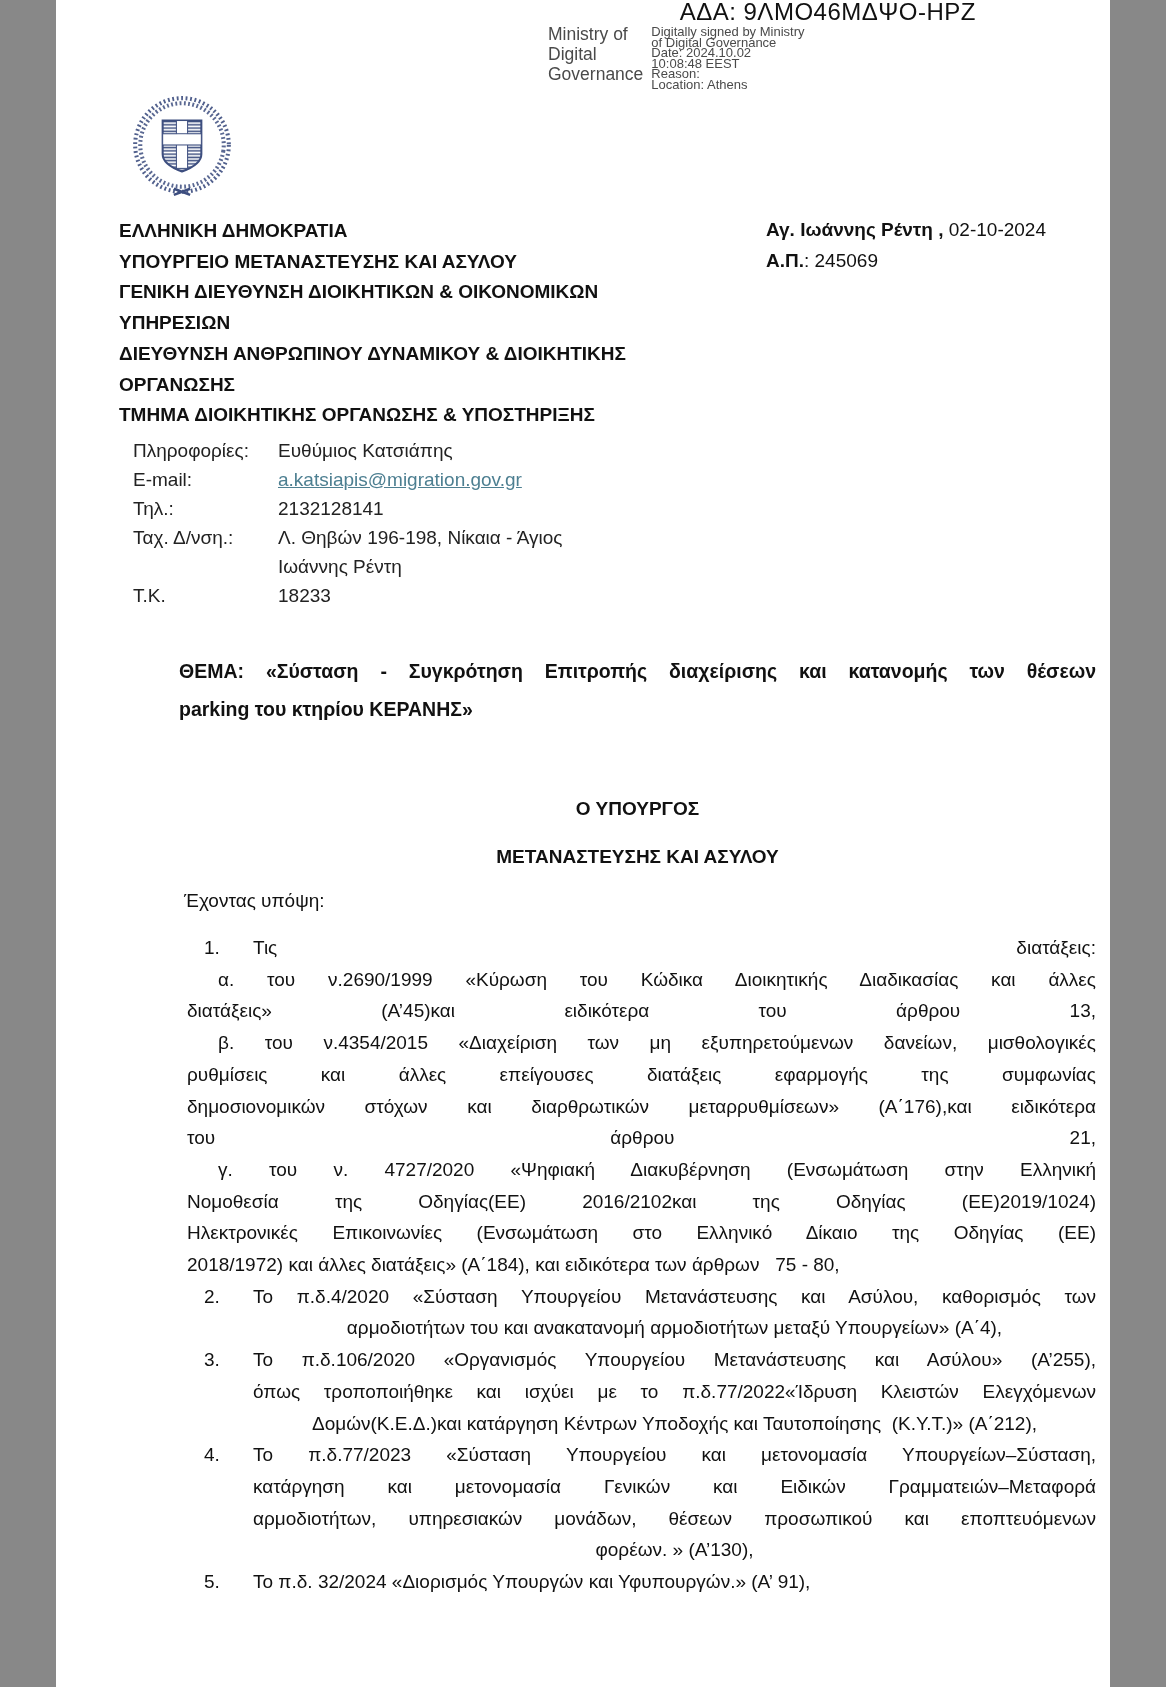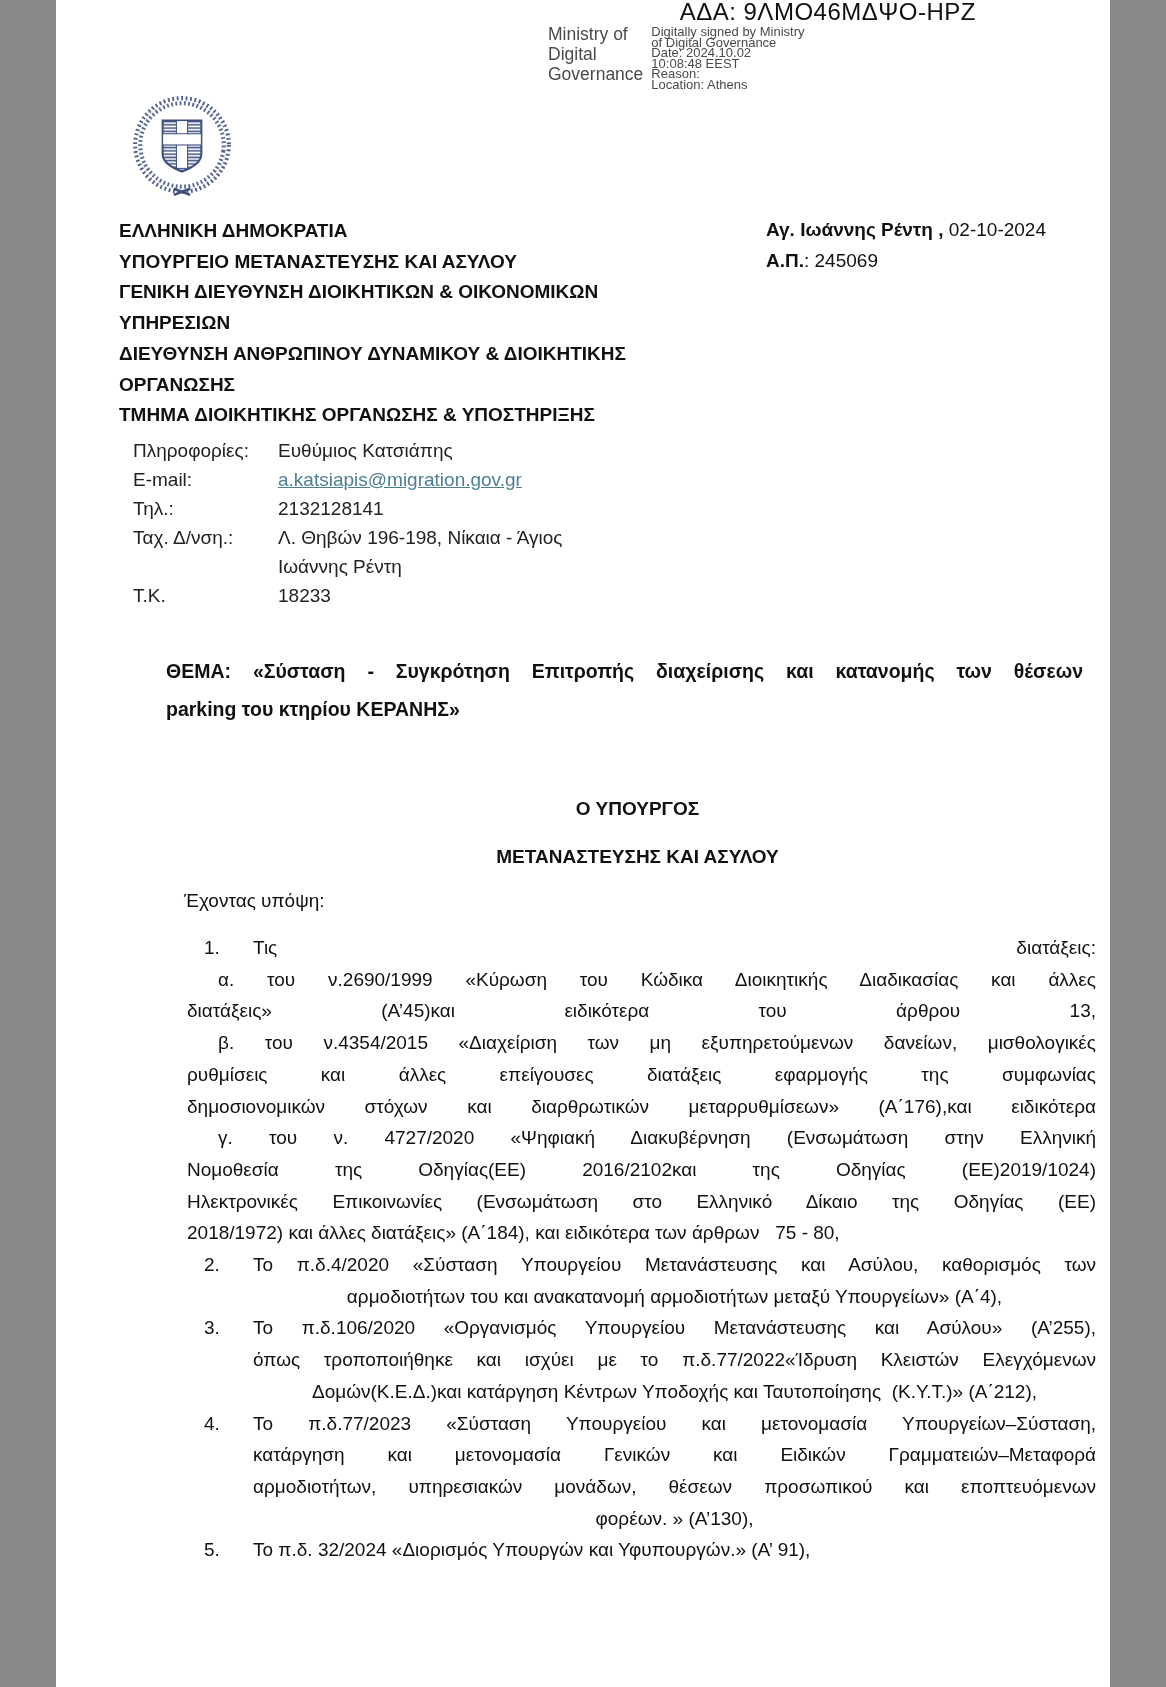--- a/index.html
+++ b/index.html
@@ -36,21 +36,21 @@
 
   
   .contact { position:absolute; left:77px; top:436px; width:500px; font-size:19px; color:#222; }
   .c-row { display:flex; line-height:29px; }
   .c-label { flex:0 0 145px; }
   .c-value { flex:1; white-space:pre-line; }
   .c-value a { color:#4d7f91; text-decoration:underline; }
 
   
   .subject {
-    position:absolute; left:110px; top:652px; width:917px;
+    position:absolute; left:123px; top:652px; width:917px;
     font-weight:bold; font-size:19.5px; line-height:38px; color:#111;
   }
   .jline { text-align:justify; text-align-last:justify; }
 
   
   .minister { position:absolute; left:123px; width:917px; text-align:center; font-weight:bold; font-size:19px; color:#111; }
   .m1 { top:798px; } .m2 { top:846px; }
 
   .preamble { position:absolute; left:128px; top:890px; font-size:19px; color:#111; }
 
@@ -158,20 +158,21 @@
   <div class="body-list">
       <div class="bl item">
         <span class="num">1.</span>
         <span class="itxt j">Τις διατάξεις:</span>
       </div>
       <div class="bl sub j">α. του ν.2690/1999 «Κύρωση του Κώδικα Διοικητικής Διαδικασίας και άλλες</div>
       <div class="bl flush j">διατάξεις» (Α’45)και ειδικότερα του άρθρου 13,</div>
       <div class="bl sub j">β. του ν.4354/2015 «Διαχείριση των μη εξυπηρετούμενων δανείων, μισθολογικές</div>
       <div class="bl flush j">ρυθμίσεις και άλλες επείγουσες διατάξεις εφαρμογής της συμφωνίας</div>
       <div class="bl flush j">δημοσιονομικών στόχων και διαρθρωτικών μεταρρυθμίσεων» (Α΄176),και ειδικότερα</div>
+      <div class="bl flush j">του άρθρου 21,</div>
       <div class="bl sub j">γ. του ν. 4727/2020 «Ψηφιακή Διακυβέρνηση (Ενσωμάτωση στην Ελληνική</div>
       <div class="bl flush j">Νομοθεσία της Οδηγίας(ΕΕ) 2016/2102και της Οδηγίας (ΕΕ)2019/1024)</div>
       <div class="bl flush j">Ηλεκτρονικές Επικοινωνίες (Ενσωμάτωση στο Ελληνικό Δίκαιο της Οδηγίας (ΕΕ)</div>
       <div class="bl flush">2018/1972) και άλλες διατάξεις» (Α΄184), και ειδικότερα των άρθρων &nbsp;&nbsp;75 - 80,</div>
       <div class="bl item">
         <span class="num">2.</span>
         <span class="itxt j">Το π.δ.4/2020 «Σύσταση Υπουργείου Μετανάστευσης και Ασύλου, καθορισμός των</span>
       </div>
       <div class="bl cont">αρμοδιοτήτων του και ανακατανομή αρμοδιοτήτων μεταξύ Υπουργείων» (Α΄4),</div>
       <div class="bl item">

